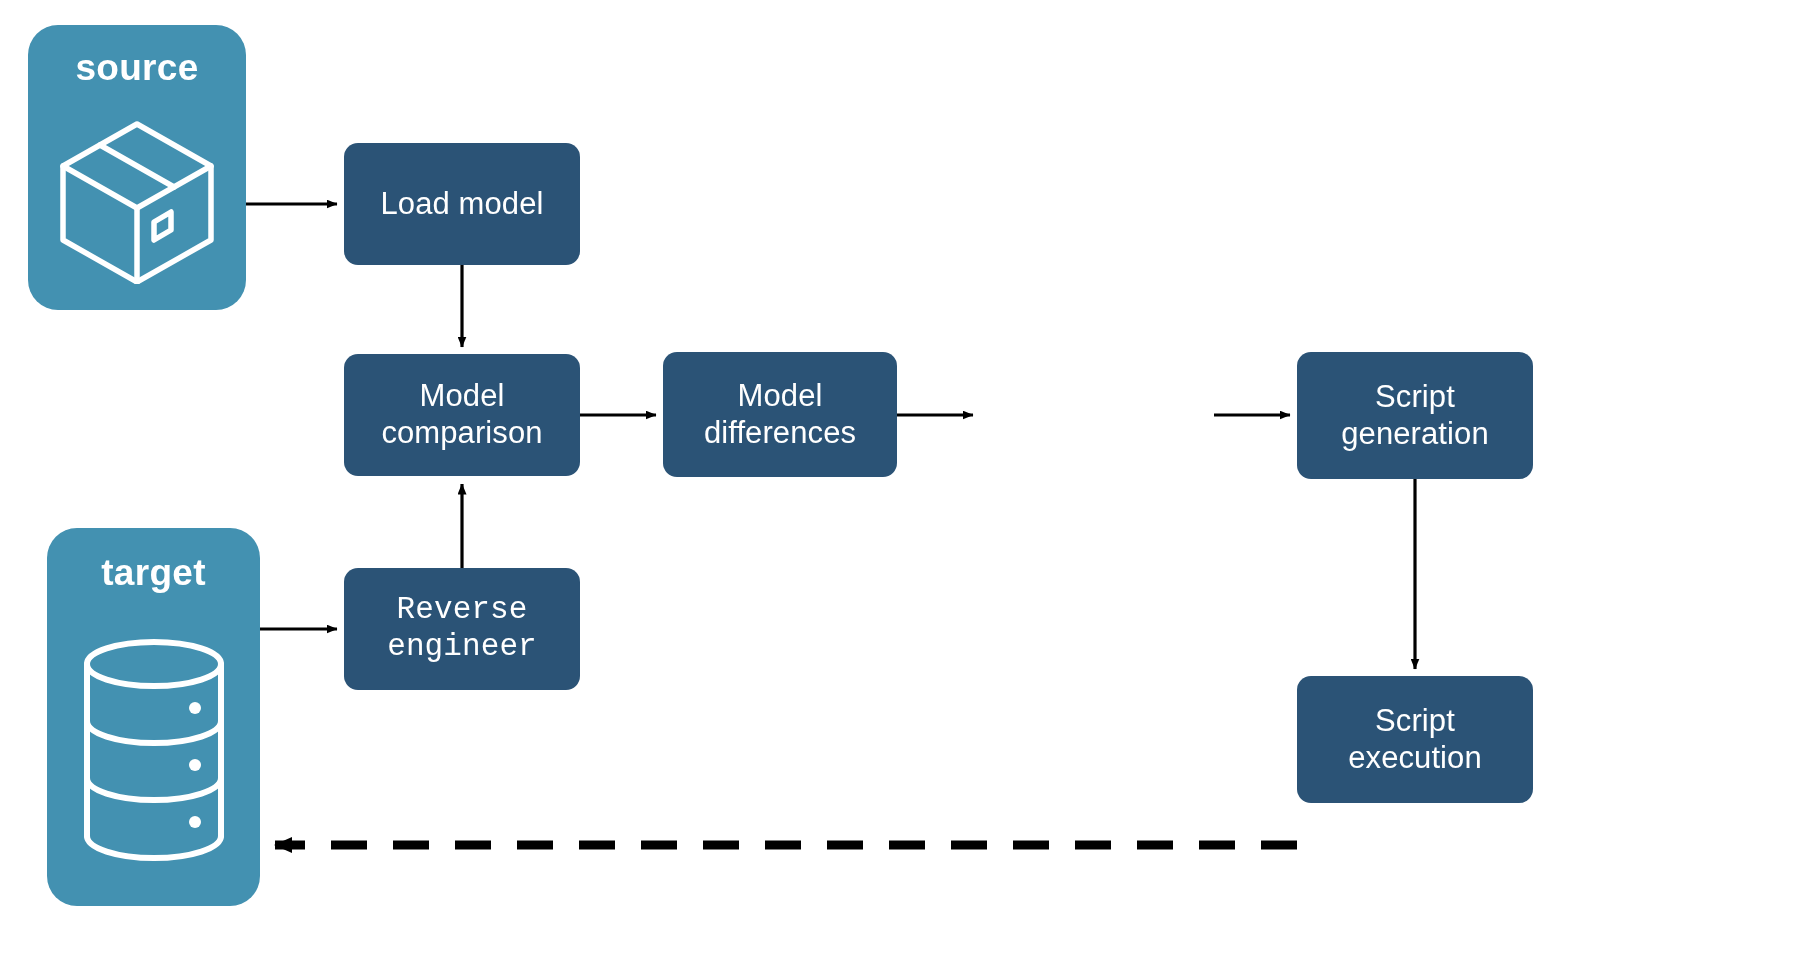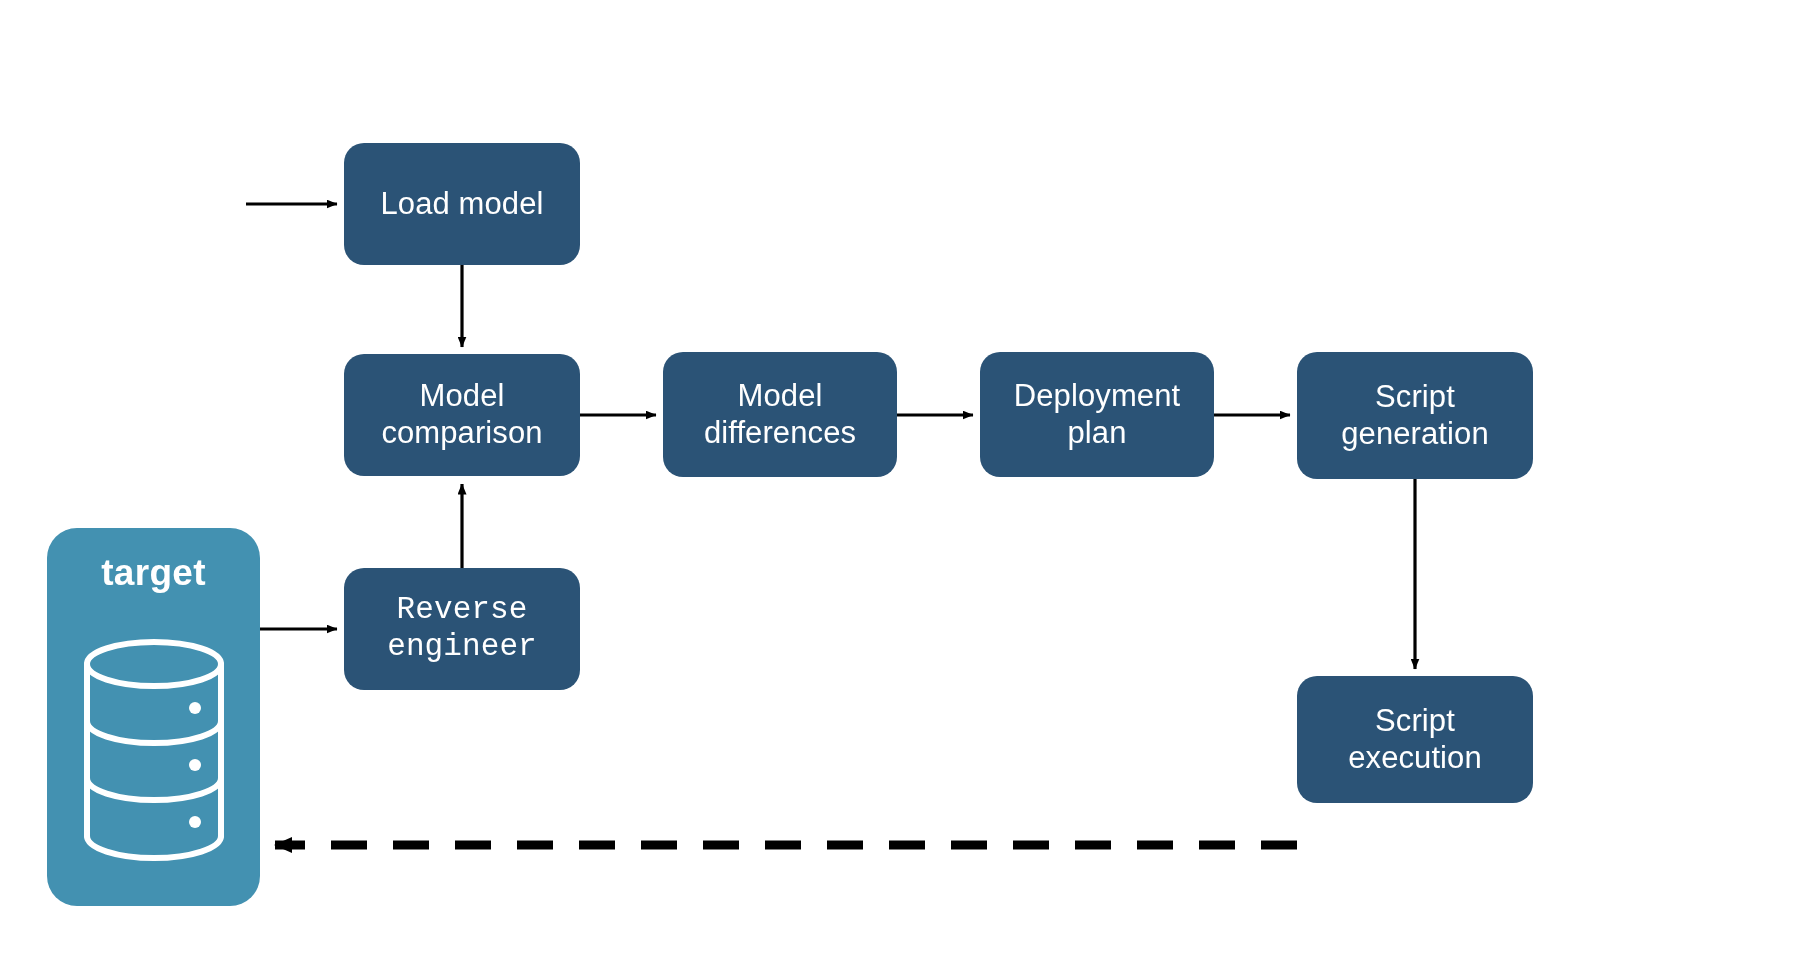--- a/index.html
+++ b/index.html
@@ -31,21 +31,21 @@
     position: absolute;
     box-sizing: border-box;
     display: flex;
     align-items: center;
     justify-content: center;
     text-align: center;
     color: #ffffff;
   }
   .process {
     background: #2b5376;
-    border-radius: 20px;
+    border-radius: 14px;
     font-size: 31px;
     line-height: 1.19;
     font-weight: 400;
     letter-spacing: 0.1px;
     padding: 4px 10px;
   }
   .endpoint {
     background: #4391b1;
     border-radius: 30px;
     flex-direction: column;
@@ -100,20 +100,37 @@
 
     <line x1="1415" y1="479" x2="1415" y2="669" stroke="#000000" stroke-width="3.2" marker-end="url(#arrowhead)"></line>
 
     <line x1="260" y1="629" x2="337" y2="629" stroke="#000000" stroke-width="3.2" marker-end="url(#arrowhead)"></line>
 
     <line x1="462" y1="568" x2="462" y2="484" stroke="#000000" stroke-width="3.2" marker-end="url(#arrowhead)"></line>
 
     <line x1="1297" y1="845" x2="275" y2="845" stroke="#000000" stroke-width="9" stroke-dasharray="36 26" marker-end="url(#arrowhead-big)"></line>
   </svg>
 
+  <div class="node endpoint" style="left:28px; top:25px; width:218px; height:285px;">
+    <div class="endpoint-label" style="margin-top:22px;">source</div>
+    <div class="endpoint-art">
+      <svg width="172" height="168" viewBox="0 0 172 168" xmlns="http://www.w3.org/2000/svg" fill="none" stroke="#ffffff" stroke-width="5.5" stroke-linejoin="round" stroke-linecap="round">
+
+        <path d="M86 8 L160 50 L160 124 L86 166 L12 124 L12 50 Z"></path>
+
+        <path d="M12 50 L86 92 L160 50"></path>
+
+        <path d="M86 92 L86 166"></path>
+
+        <path d="M49 29 L123 71"></path>
+
+        <path d="M103 106 L120 96 L120 114 L103 124 Z"></path>
+      </svg>
+    </div>
+  </div>
 
   <div class="node endpoint" style="left:47px; top:528px; width:213px; height:378px;">
     <div class="endpoint-label" style="margin-top:24px;">target</div>
     <div class="endpoint-art">
       <svg width="150" height="228" viewBox="0 0 150 228" xmlns="http://www.w3.org/2000/svg" fill="none" stroke="#ffffff" stroke-width="6" stroke-linejoin="round" stroke-linecap="round">
 
         <path d="M8 28 L8 200"></path>
         <path d="M142 28 L142 200"></path>
 
         <ellipse cx="75" cy="28" rx="67" ry="22"></ellipse>
@@ -142,24 +159,20 @@
   <div class="node process" style="left:344px; top:568px; width:236px; height:122px;font-family:Liberation Mono, monospace;">
     <span class="node-text">Reverse
 engineer</span>
   </div>
 
   <div class="node process" style="left:663px; top:352px; width:234px; height:125px;">
     <span class="node-text">Model
 differences</span>
   </div>
 
-  <div class="node process" style="left:980px; top:352px; width:234px; height:125px;">
-    <span class="node-text">Deployment
-plan</span>
-  </div>
 
   <div class="node process" style="left:1297px; top:352px; width:236px; height:127px;">
     <span class="node-text">Script
 generation</span>
   </div>
 
   <div class="node process" style="left:1297px; top:676px; width:236px; height:127px;">
     <span class="node-text">Script
 execution</span>
   </div>

